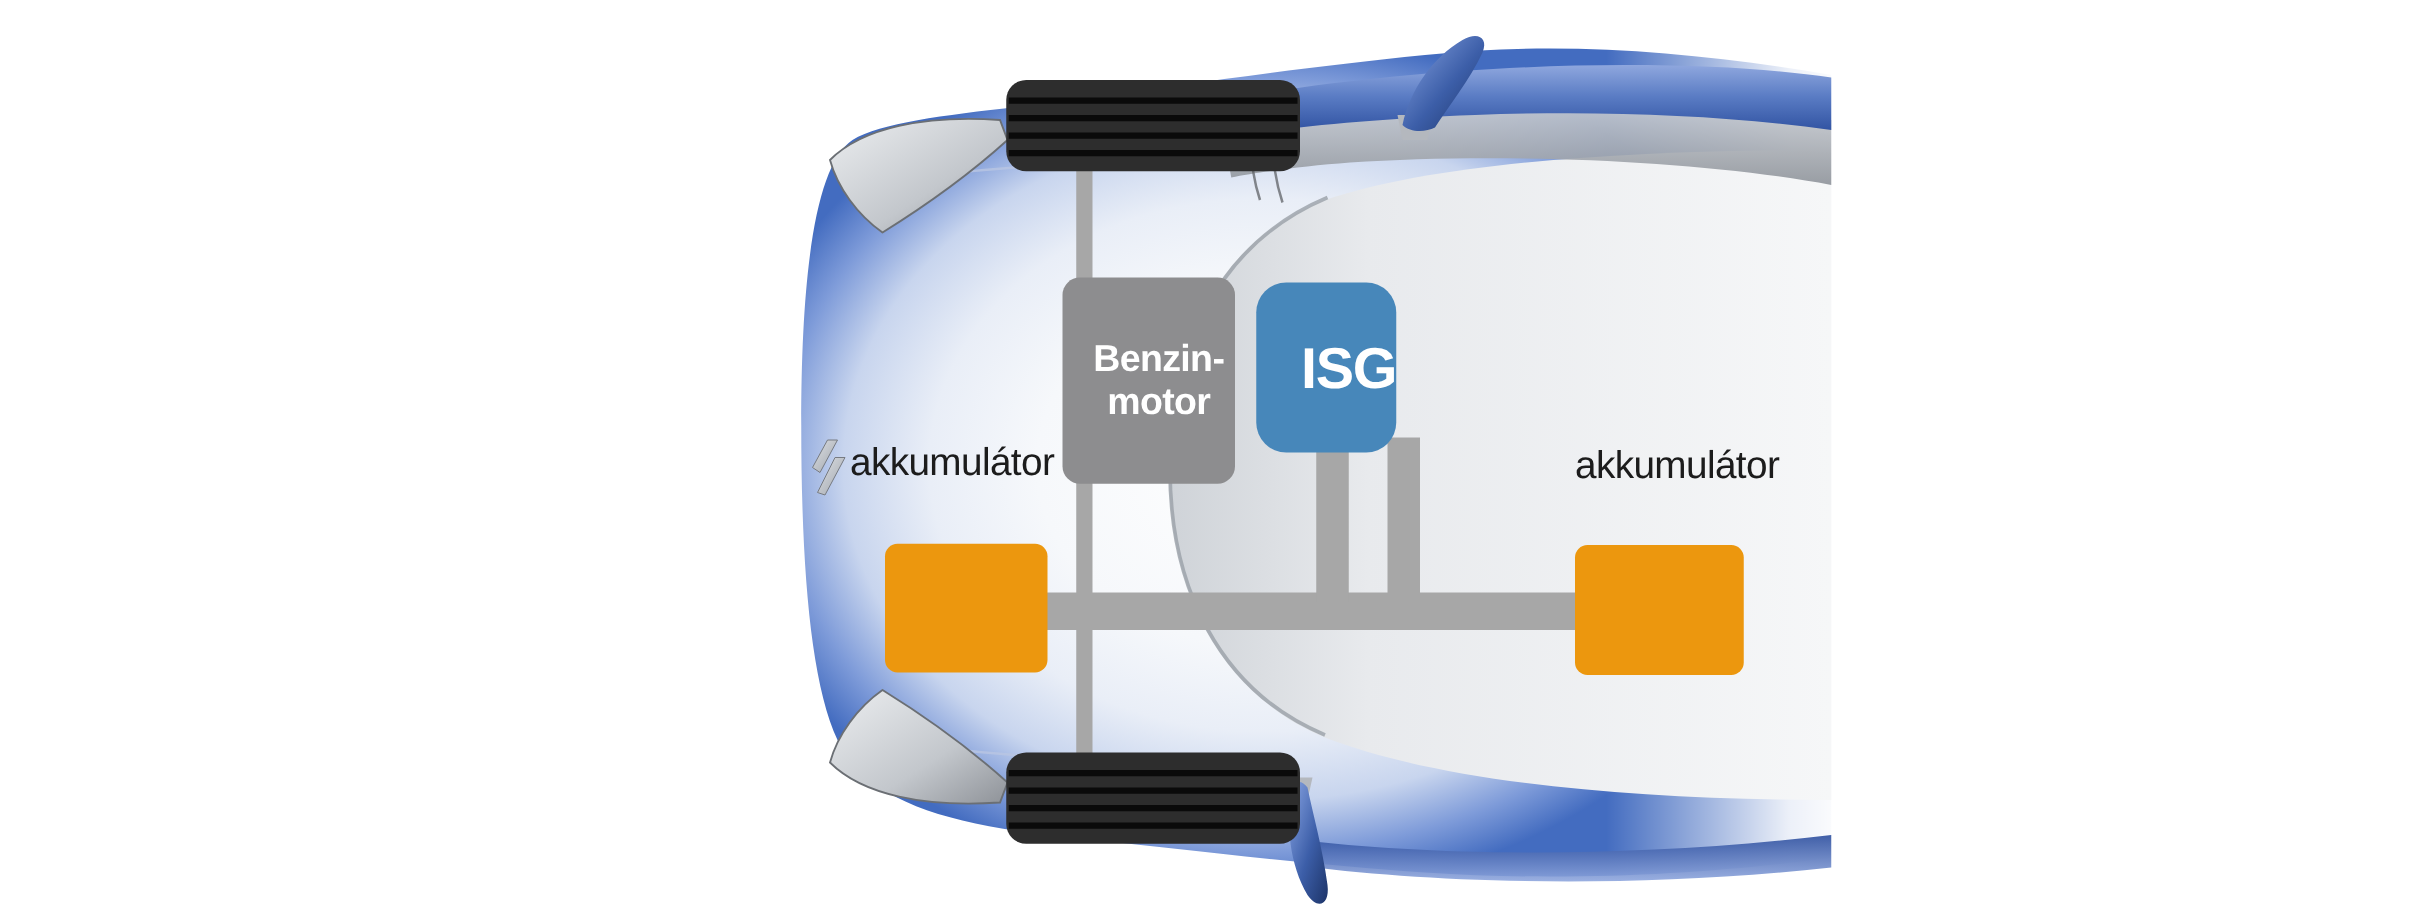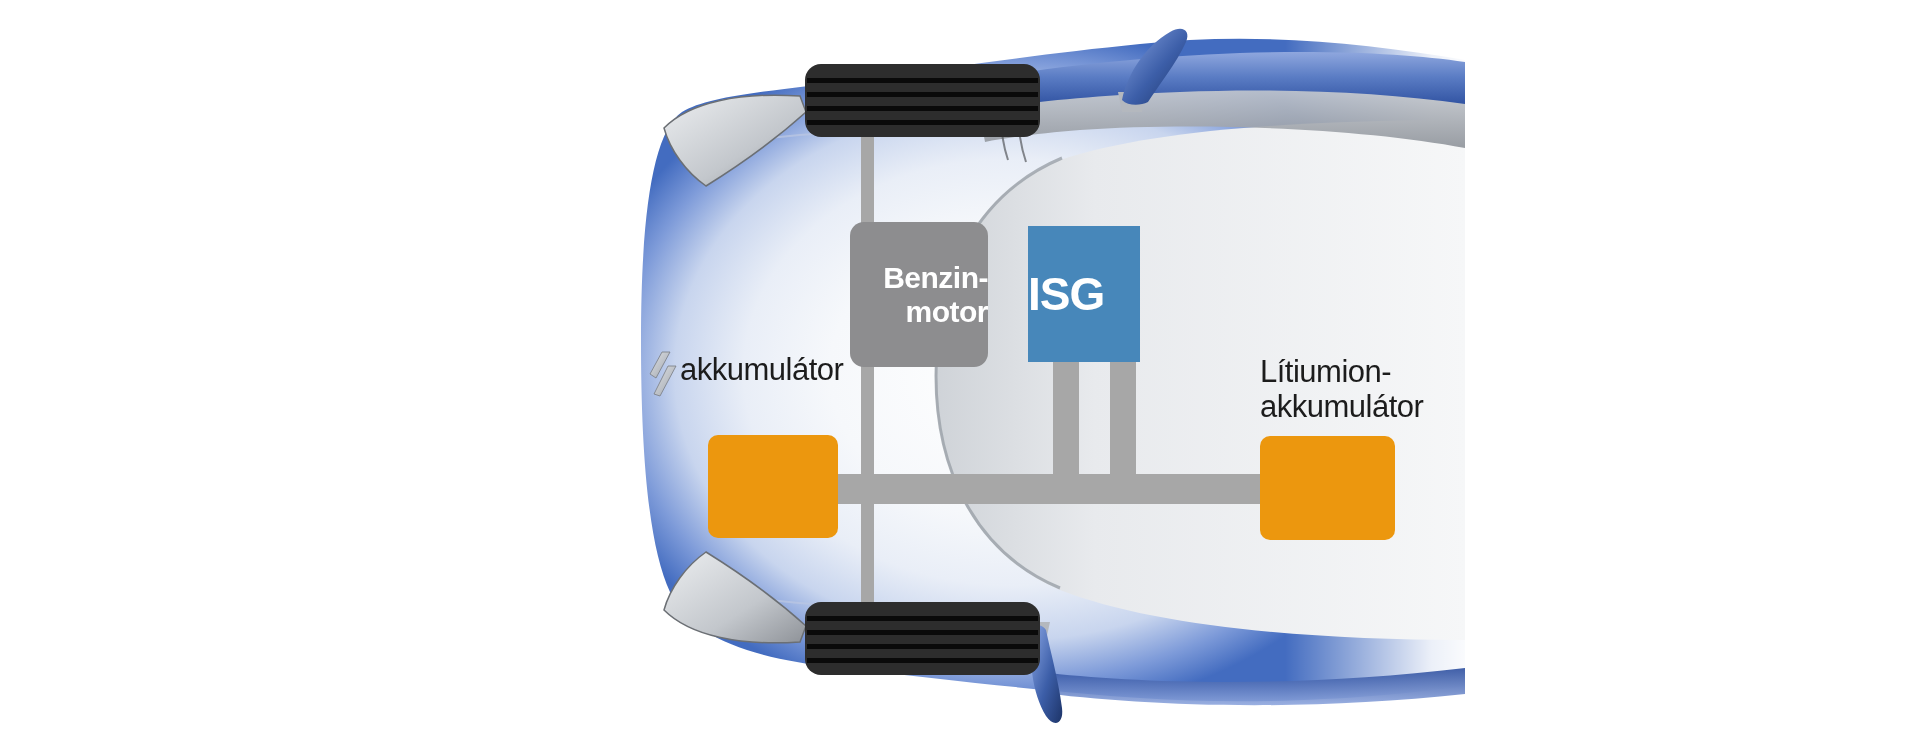--- a/index.html
+++ b/index.html
@@ -1,23 +1,23 @@
 <!DOCTYPE html>
 <html><head>
 <meta charset="utf-8">
 <style>
   html,body{margin:0;padding:0;background:#ffffff;}
   body{width:1928px;height:738px;font-family:"Liberation Sans",sans-serif;}
   .stage{position:relative;width:1928px;height:738px;overflow:hidden;background:#ffffff;}
   .stage svg{position:absolute;left:0;top:0;}
   .box{position:absolute;display:flex;flex-direction:column;justify-content:center;}
   .box .bt{color:#ffffff;font-weight:bold;white-space:nowrap;}
-  .engine-box{left:850px;top:222px;width:138px;height:145px;border-radius:14px;align-items:flex-end;padding-left:16px;box-sizing:border-box;}
+  .engine-box{left:850px;top:222px;width:138px;height:165px;border-radius:14px;align-items:center;padding-left:16px;box-sizing:border-box;}
   .engine-box .bt{font-size:30px;line-height:34px;letter-spacing:-0.5px;}
-  .isg-box{left:1028px;top:226px;width:112px;height:136px;border-radius:0;align-items:flex-start;}
+  .isg-box{left:1005px;top:226px;width:112px;height:136px;border-radius:24px;align-items:flex-end;}
   .isg-box .bt{font-size:46px;letter-spacing:-1px;}
   .battery-left{left:708px;top:435px;width:130px;height:103px;border-radius:10px;}
   .battery-right{left:1260px;top:436px;width:135px;height:104px;border-radius:10px;}
   .lbl{position:absolute;color:#1c1c1c;font-size:31px;line-height:35px;letter-spacing:-0.5px;white-space:nowrap;}
   .lbl-left{left:680px;top:352px;}
   .lbl-right{left:1260px;top:354px;}
 </style>
 </head>
 <body>
 
@@ -167,17 +167,16 @@
 
   <div class="box battery-left" style="background-color: rgb(236, 151, 14);"></div>
 
   <div class="box battery-right" style="background-color: rgb(236, 151, 14);"></div>
 
   <div class="lbl lbl-left">
     <div>akkumulátor</div>
   </div>
 
   <div class="lbl lbl-right">
-    <div>Lítiumion-</div>
     <div>akkumulátor</div>
   </div>
 
 </div>
 
 </body></html>

